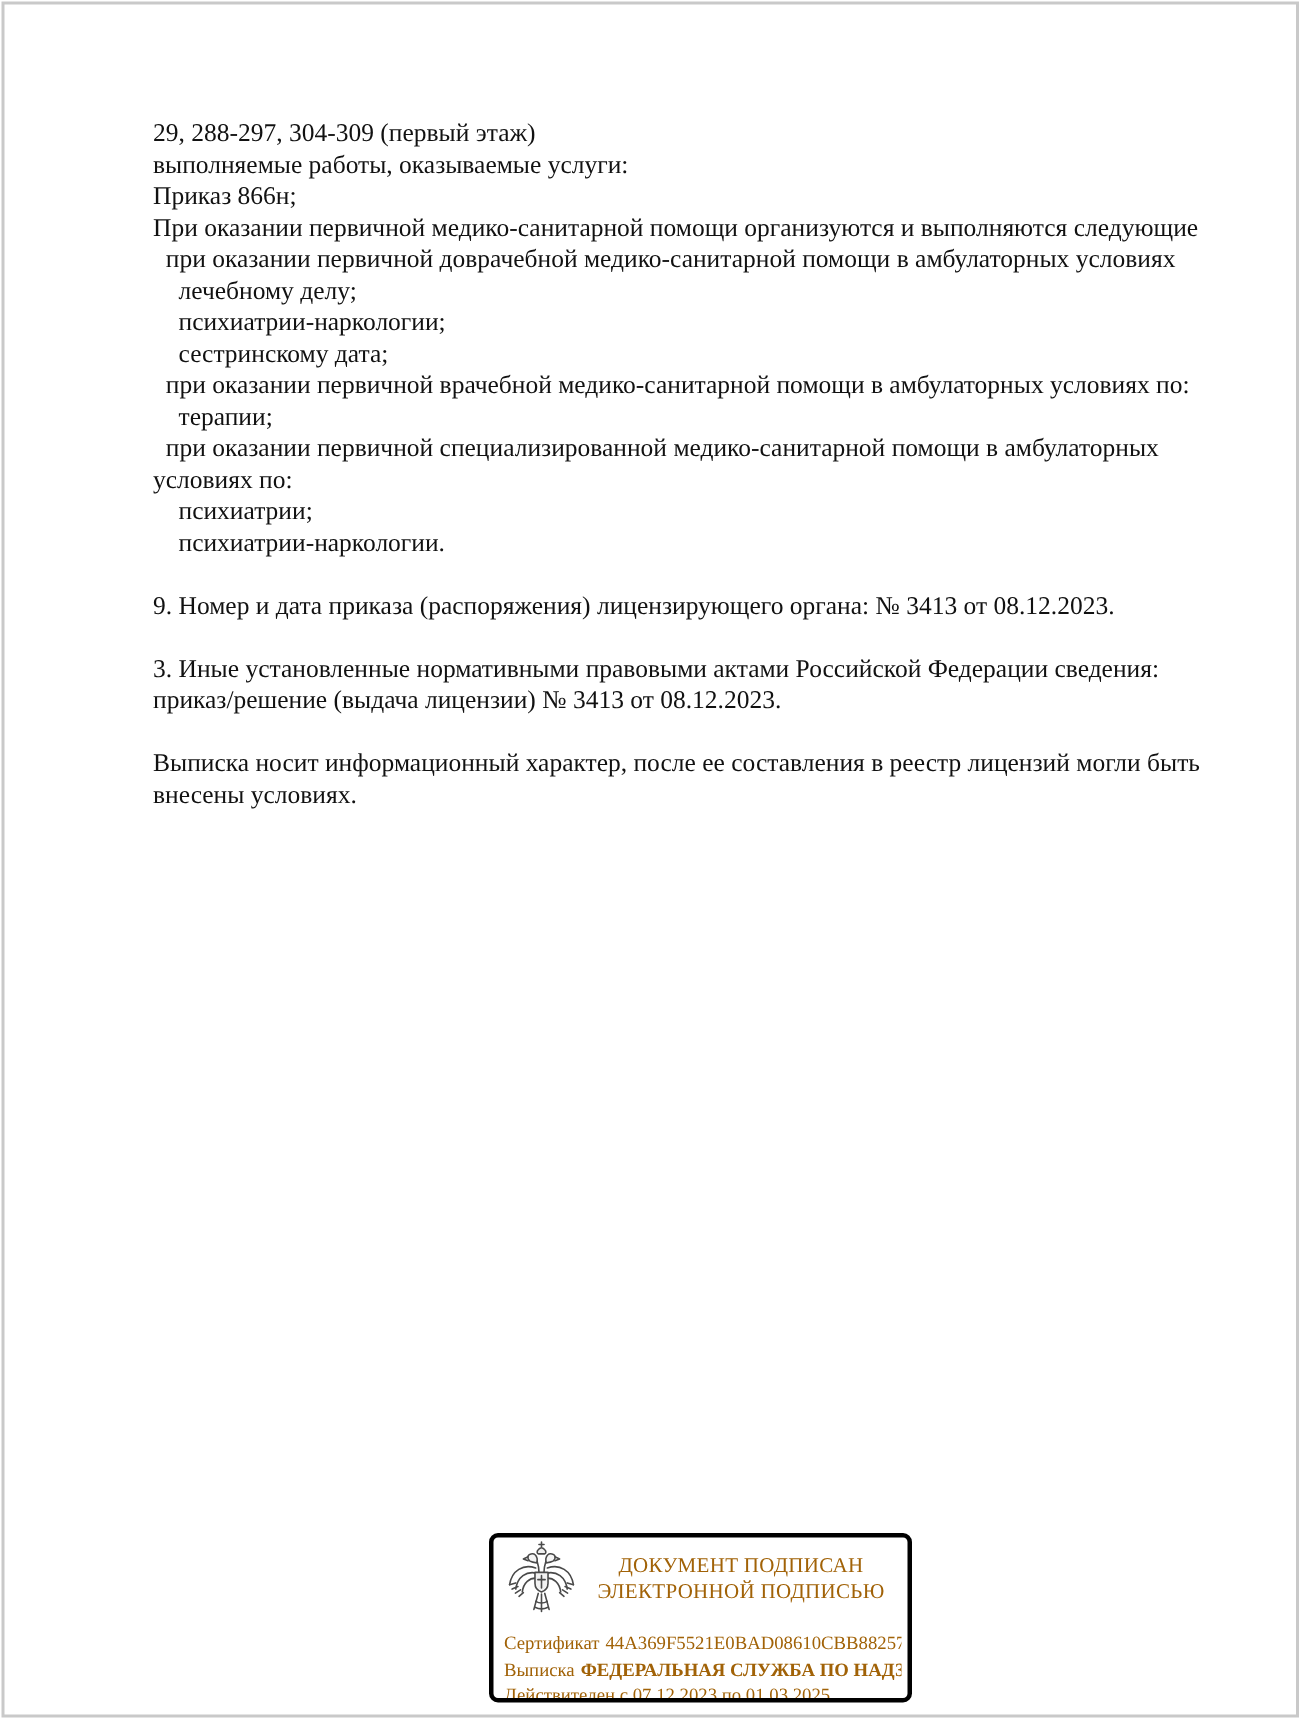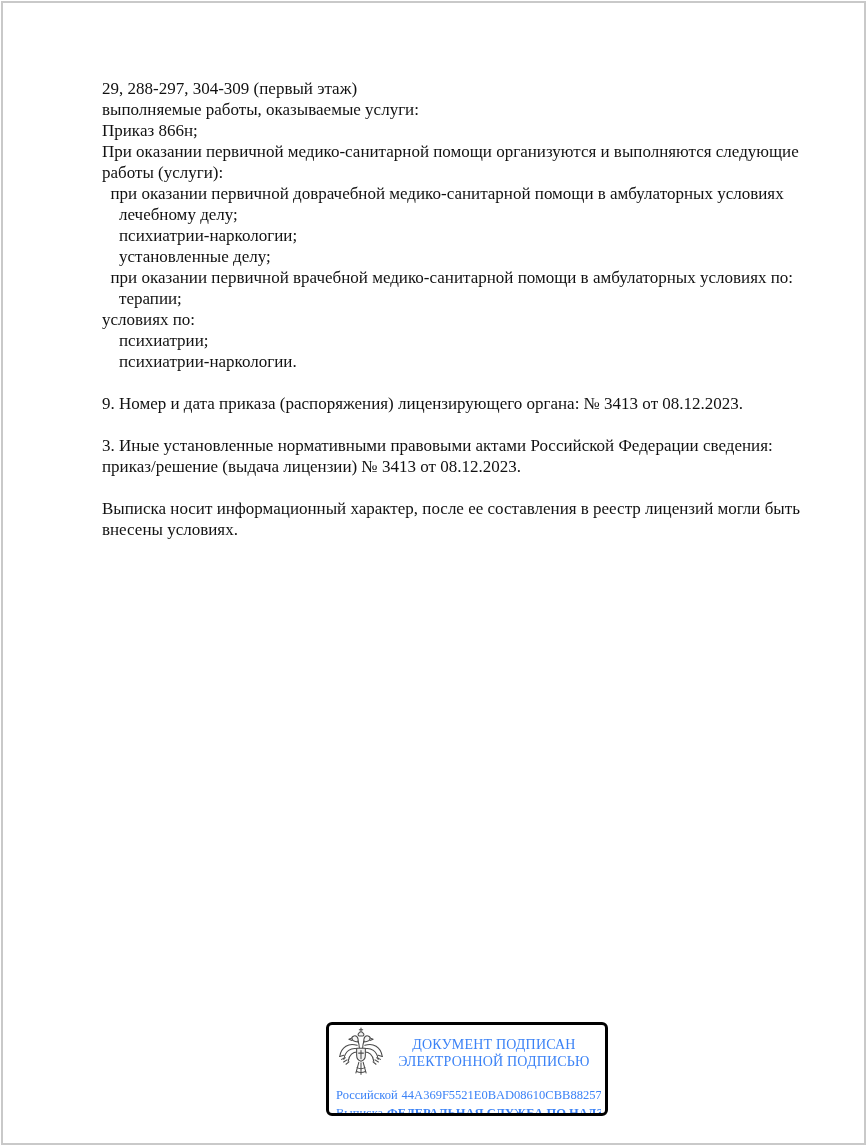--- a/index.html
+++ b/index.html
@@ -29,25 +29,25 @@
   .line {
     white-space: pre;
     min-height: 21px;
   }
   
   .stamp {
     position: absolute;
     left: 323px;
     top: 1019px;
     width: 282px;
-    height: 94px;
+    height: 113px;
     border: 3px solid #000000;
     border-radius: 6px;
     background: #ffffff;
-    color: #3b82f6;
+    color: #a16207;
     overflow: hidden;
   }
   .stamp-header {
     display: flex;
     align-items: flex-start;
     padding: 2px 4px 0 6px;
     height: 60px;
   }
   .eagle {
     width: 52px;
@@ -78,27 +78,27 @@
 </head>
 <body>
 
 <div class="page">
 
   <div class="doc-text">
     <div class="line">29, 288-297, 304-309 (первый этаж)</div>
     <div class="line">выполняемые работы, оказываемые услуги:</div>
     <div class="line">Приказ 866н;</div>
     <div class="line">При оказании первичной медико-санитарной помощи организуются и выполняются следующие</div>
-    <div class="line">работы (услуги):</div>
     <div class="line">  при оказании первичной доврачебной медико-санитарной помощи в амбулаторных условиях</div>
     <div class="line">    лечебному делу;</div>
     <div class="line">    психиатрии-наркологии;</div>
-    <div class="line">    установленные делу;</div>
+    <div class="line">    сестринскому дата;</div>
     <div class="line">  при оказании первичной врачебной медико-санитарной помощи в амбулаторных условиях по:</div>
     <div class="line">    терапии;</div>
+    <div class="line">  при оказании первичной специализированной медико-санитарной помощи в амбулаторных</div>
     <div class="line">условиях по:</div>
     <div class="line">    психиатрии;</div>
     <div class="line">    психиатрии-наркологии.</div>
     <div class="line"></div>
     <div class="line">9. Номер и дата приказа (распоряжения) лицензирующего органа: № 3413 от 08.12.2023.</div>
     <div class="line"></div>
     <div class="line">3. Иные установленные нормативными правовыми актами Российской Федерации сведения:</div>
     <div class="line">приказ/решение (выдача лицензии) № 3413 от 08.12.2023.</div>
     <div class="line"></div>
     <div class="line">Выписка носит информационный характер, после ее составления в реестр лицензий могли быть</div>
@@ -135,21 +135,21 @@
         <path d="M45.5 73 l-6 22 M50 74 v24 M54.5 73 l6 22"></path>
         <path d="M42 84 q8 4.5 16 0 M41 92 q9 4.5 18 0"></path>
       </svg>
       <div class="stamp-title">
         <div>ДОКУМЕНТ ПОДПИСАН</div>
         <div>ЭЛЕКТРОННОЙ ПОДПИСЬЮ</div>
       </div>
     </div>
     <div class="stamp-body">
       <div class="stamp-line">
-        <span class="lbl">Российской</span><span>44A369F5521E0BAD08610CBB88257ED3</span>
+        <span class="lbl">Сертификат</span><span>44A369F5521E0BAD08610CBB88257ED3</span>
       </div>
       <div class="stamp-line">
         <span class="lbl">Выписка</span><span class="owner-value">ФЕДЕРАЛЬНАЯ СЛУЖБА ПО НАДЗОРУ В С</span>
       </div>
       <div class="stamp-line">Действителен с 07.12.2023 по 01.03.2025</div>
     </div>
   </div>
 
 </div>
 

